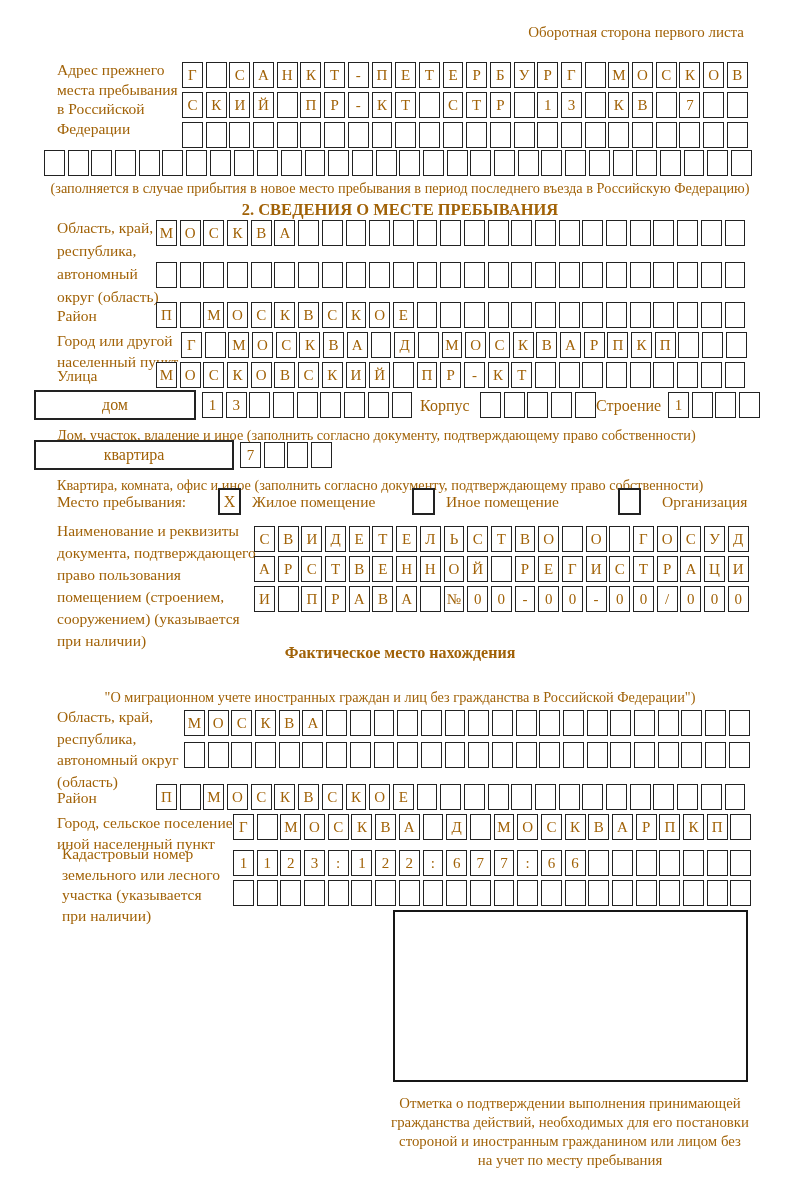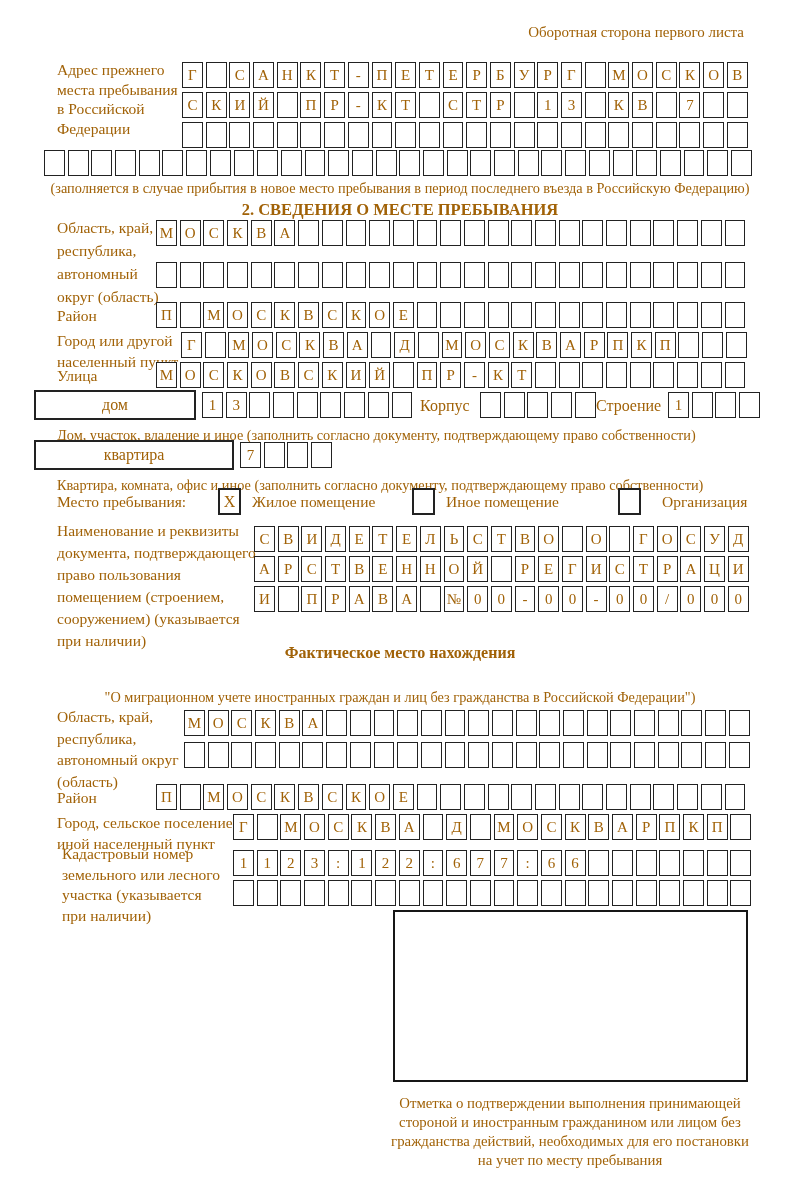--- a/index.html
+++ b/index.html
@@ -593,18 +593,18 @@
       <div class="cell"></div>
       <div class="cell"></div>
       <div class="cell"></div>
       <div class="cell"></div>
       <div class="cell"></div>
     </div>
 
   <div class="stamp" style="left:393px;top:910px;width:355px;height:172px;"></div>
   <div class="lines" style="left:370px;top:1094px;width:400px;text-align:center;font-size:14.8px;line-height:19px;white-space:nowrap;">
       <div>Отметка о подтверждении выполнения принимающей</div>
+      <div>гражданства действий, необходимых для его постановки</div>
       <div>стороной и иностранным гражданином или лицом без</div>
-      <div>гражданства действий, необходимых для его постановки</div>
       <div>на учет по месту пребывания</div>
     </div>
 
 </div>
 
 </body></html>

